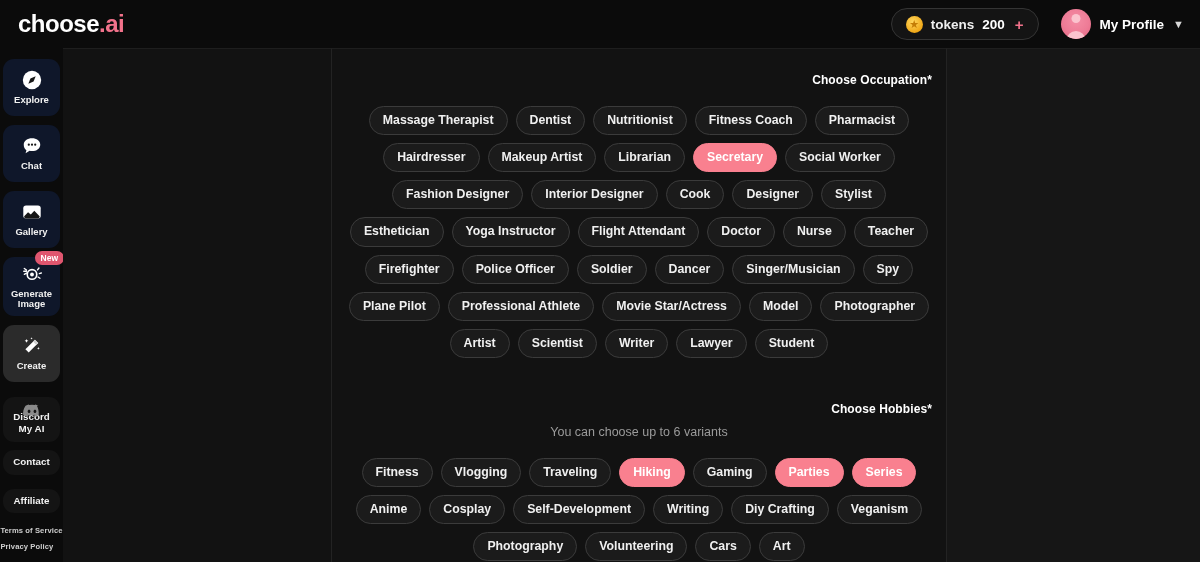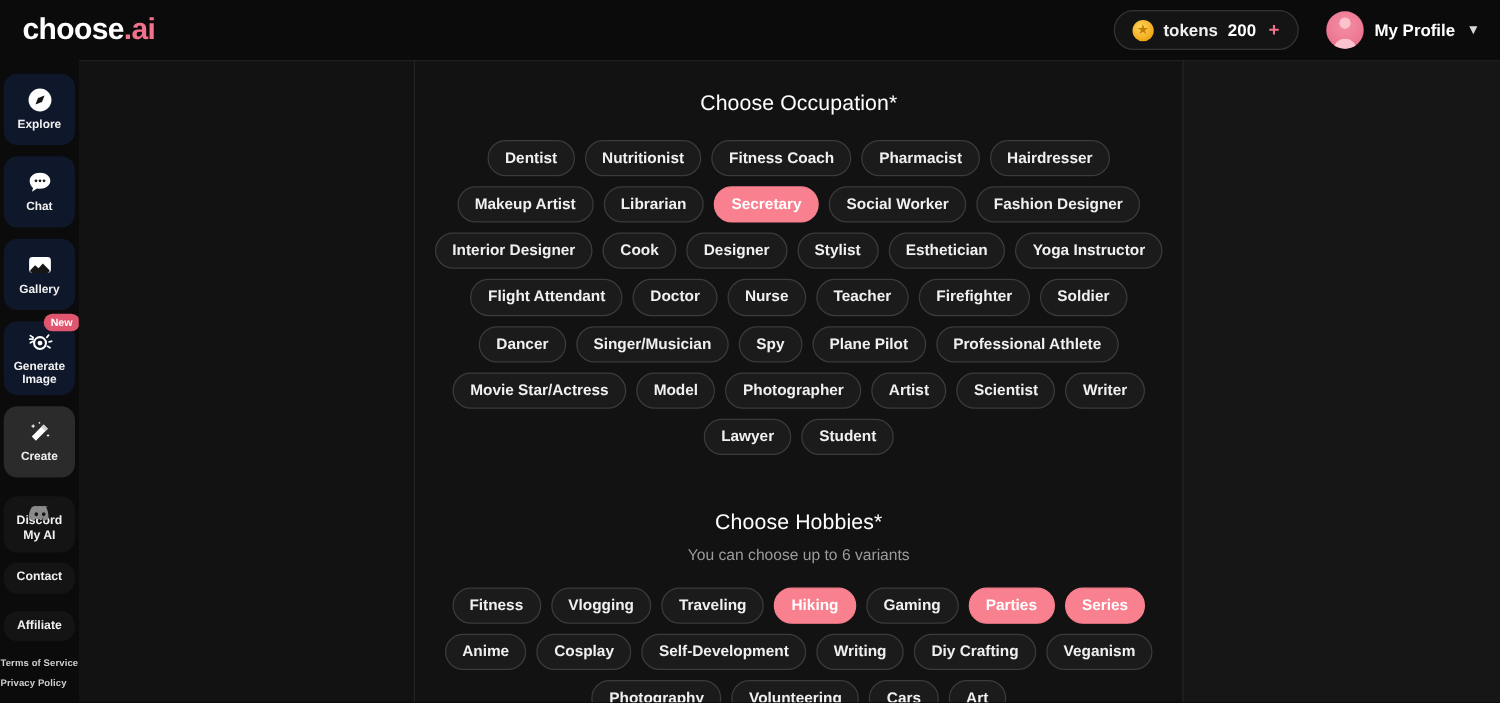--- a/index.html
+++ b/index.html
@@ -110,21 +110,21 @@
     background: #161616; border-left: 1px solid #232323; border-top: 1px solid #1e1e1e;
   }
   .main {
     position: absolute; left: 332px; top: 48px; width: 614px; height: 514px;
     background: #121212; border-top: 1px solid #1e1e1e;
     overflow: hidden;
   }
 
   .section { padding: 0 14px; }
   .section-title {
-    color: #ffffff; font-size: 17px; font-weight: 400; text-align: center;
+    color: #ffffff; font-size: 12px; font-weight: 700; text-align: right;
     padding-top: 24px; letter-spacing: .1px;
   }
   .section-sub { color: #9b9b9b; font-size: 12.5px; text-align: center; margin-top: 9px; }
 
   .chips {
     display: flex; flex-wrap: wrap; justify-content: center;
     gap: 8px 8px; margin-top: 19px;
   }
   .chip {
     background: #1b1b1b; border: 1px solid #3b3b3b; border-radius: 15px;
@@ -243,20 +243,21 @@
     </div>
   </div>
 
   <div class="left-panel"></div>
 
   <div class="main">
 
     <div class="section">
       <div class="section-title">Choose Occupation*</div>
       <div class="chips" id="occupation-chips">
+          <div class="chip"><span>Massage Therapist</span></div>
           <div class="chip"><span>Dentist</span></div>
           <div class="chip"><span>Nutritionist</span></div>
           <div class="chip"><span>Fitness Coach</span></div>
           <div class="chip"><span>Pharmacist</span></div>
           <div class="chip"><span>Hairdresser</span></div>
           <div class="chip"><span>Makeup Artist</span></div>
           <div class="chip"><span>Librarian</span></div>
           <div class="chip sel"><span>Secretary</span></div>
           <div class="chip"><span>Social Worker</span></div>
           <div class="chip"><span>Fashion Designer</span></div>
@@ -264,20 +265,21 @@
           <div class="chip"><span>Cook</span></div>
           <div class="chip"><span>Designer</span></div>
           <div class="chip"><span>Stylist</span></div>
           <div class="chip"><span>Esthetician</span></div>
           <div class="chip"><span>Yoga Instructor</span></div>
           <div class="chip"><span>Flight Attendant</span></div>
           <div class="chip"><span>Doctor</span></div>
           <div class="chip"><span>Nurse</span></div>
           <div class="chip"><span>Teacher</span></div>
           <div class="chip"><span>Firefighter</span></div>
+          <div class="chip"><span>Police Officer</span></div>
           <div class="chip"><span>Soldier</span></div>
           <div class="chip"><span>Dancer</span></div>
           <div class="chip"><span>Singer/Musician</span></div>
           <div class="chip"><span>Spy</span></div>
           <div class="chip"><span>Plane Pilot</span></div>
           <div class="chip"><span>Professional Athlete</span></div>
           <div class="chip"><span>Movie Star/Actress</span></div>
           <div class="chip"><span>Model</span></div>
           <div class="chip"><span>Photographer</span></div>
           <div class="chip"><span>Artist</span></div>

